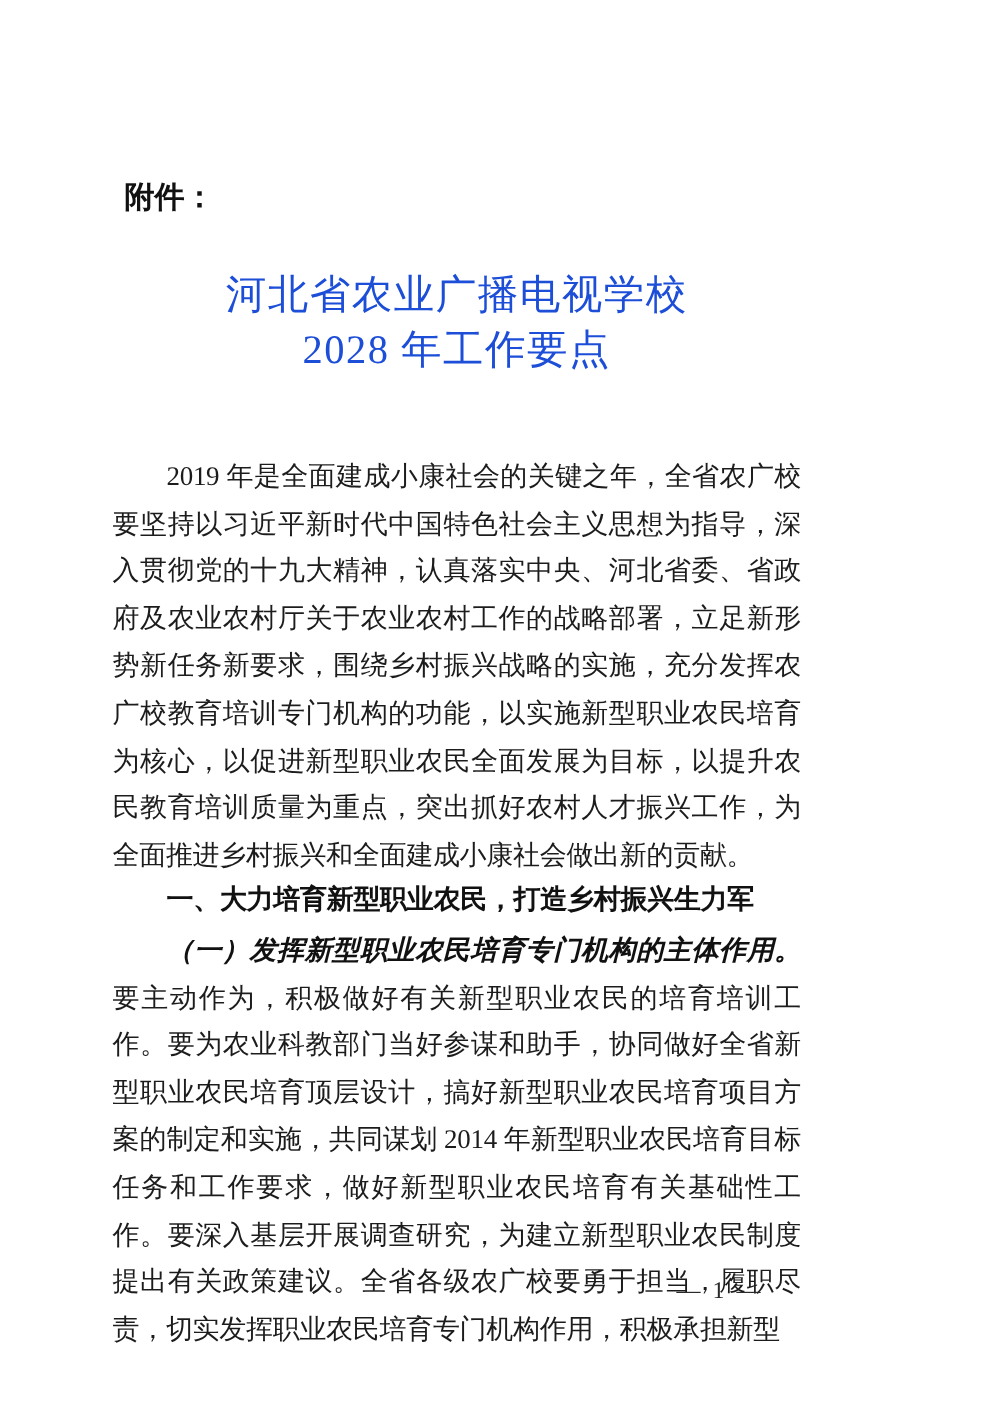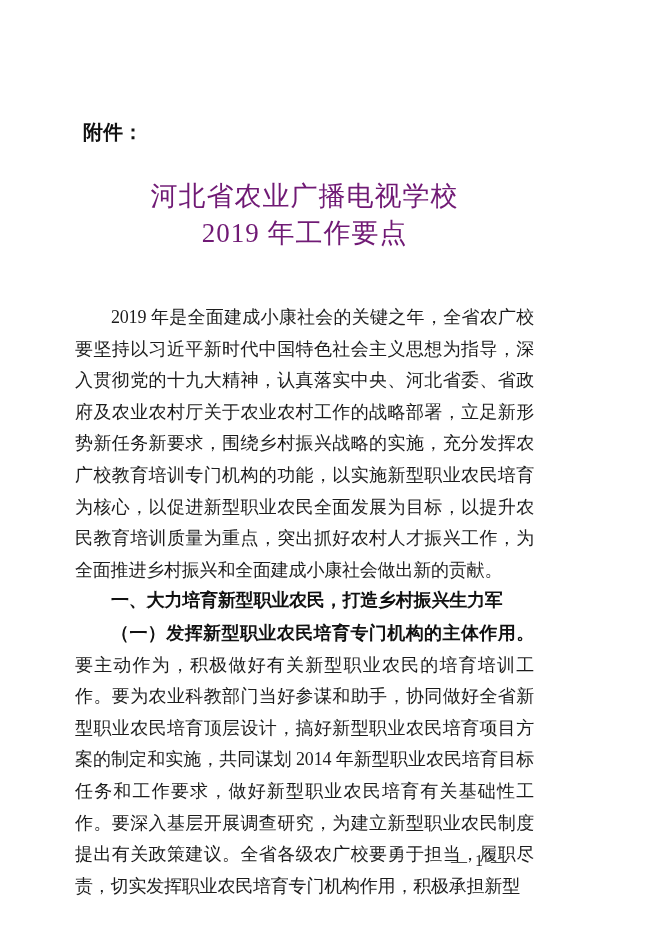--- a/index.html
+++ b/index.html
@@ -28,21 +28,21 @@
     color: #111111;
   }
   .title-block {
     margin-top: 33px;
     text-align: center;
   }
   .title-line {
     font-size: 27px;
     line-height: 37px;
     font-weight: 400;
-    color: #701a75;
+    color: #1d4ed8;
     letter-spacing: 1px;
   }
   .doc-body {
     margin-top: 50px;
     font-size: 18px;
     line-height: 31.6px;
     text-align: justify;
     letter-spacing: -0.2px;
     color: #1c1c1c;
   }
@@ -51,40 +51,41 @@
     text-indent: 2em;
   }
   .section-heading {
     font-family: Liberation Mono, monospace;
     font-weight: 700;
     color: #111111;
   }
   .section-lead {
     font-weight: 700;
     color: #111111;
+    font-style: italic;
   }
   .page-number {
     position: absolute;
     right: 85px;
     bottom: 66px;
     font-size: 16px;
     letter-spacing: 2px;
     color: #2a2a2a;
   }
 </style>
 </head>
 <body>
 
 <div class="page">
 
   <div class="attachment">附件：</div>
 
   <div class="title-block">
     <div class="title-line">河北省农业广播电视学校</div>
-    <div class="title-line">2019 年工作要点</div>
+    <div class="title-line">2028 年工作要点</div>
   </div>
 
   <div class="doc-body">
     <p>2019 年是全面建成小康社会的关键之年，全省农广校要坚持以习近平新时代中国特色社会主义思想为指导，深入贯彻党的十九大精神，认真落实中央、河北省委、省政府及农业农村厅关于农业农村工作的战略部署，立足新形势新任务新要求，围绕乡村振兴战略的实施，充分发挥农广校教育培训专门机构的功能，以实施新型职业农民培育为核心，以促进新型职业农民全面发展为目标，以提升农民教育培训质量为重点，突出抓好农村人才振兴工作，为全面推进乡村振兴和全面建成小康社会做出新的贡献。</p>
     <p class="section-heading">一、大力培育新型职业农民，打造乡村振兴生力军</p>
     <p><span class="section-lead">（一）发挥新型职业农民培育专门机构的主体作用。</span><span>要主动作为，积极做好有关新型职业农民的培育培训工作。要为农业科教部门当好参谋和助手，协同做好全省新型职业农民培育顶层设计，搞好新型职业农民培育项目方案的制定和实施，共同谋划 2014 年新型职业农民培育目标任务和工作要求，做好新型职业农民培育有关基础性工作。要深入基层开展调查研究，为建立新型职业农民制度提出有关政策建议。全省各级农广校要勇于担当，履职尽责，切实发挥职业农民培育专门机构作用，积极承担新型</span></p>
   </div>
 
   <div class="page-number">— 1 —</div>
 

